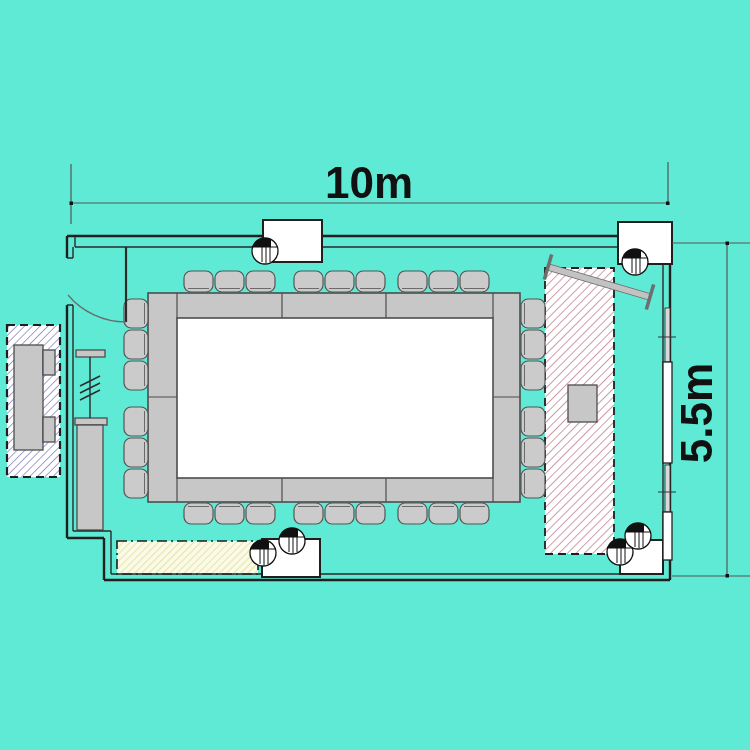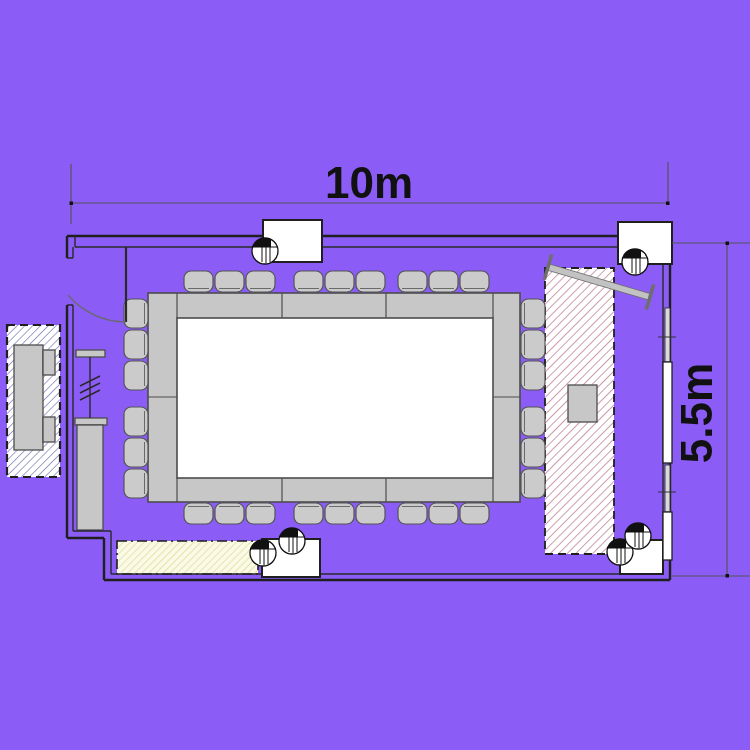--- a/index.html
+++ b/index.html
@@ -1,16 +1,16 @@
 <!DOCTYPE html>
 <html><head>
 <meta charset="utf-8">
 <style>
   html,body{margin:0;padding:0;background:#fff;}
-  .canvas{position:relative;width:750px;height:750px;background:#8b5cf6;overflow:hidden;
+  .canvas{position:relative;width:750px;height:750px;background:#5eead4;overflow:hidden;
           font-family:"Liberation Sans", sans-serif;}
   svg{display:block;}
   text.dim{font-family:"Liberation Sans", sans-serif;font-weight:bold;font-size:44px;fill:#111;}
 </style>
 </head>
 <body>
 
 <div class="canvas">
 <svg width="750" height="750" viewBox="0 0 750 750">
   <defs>

